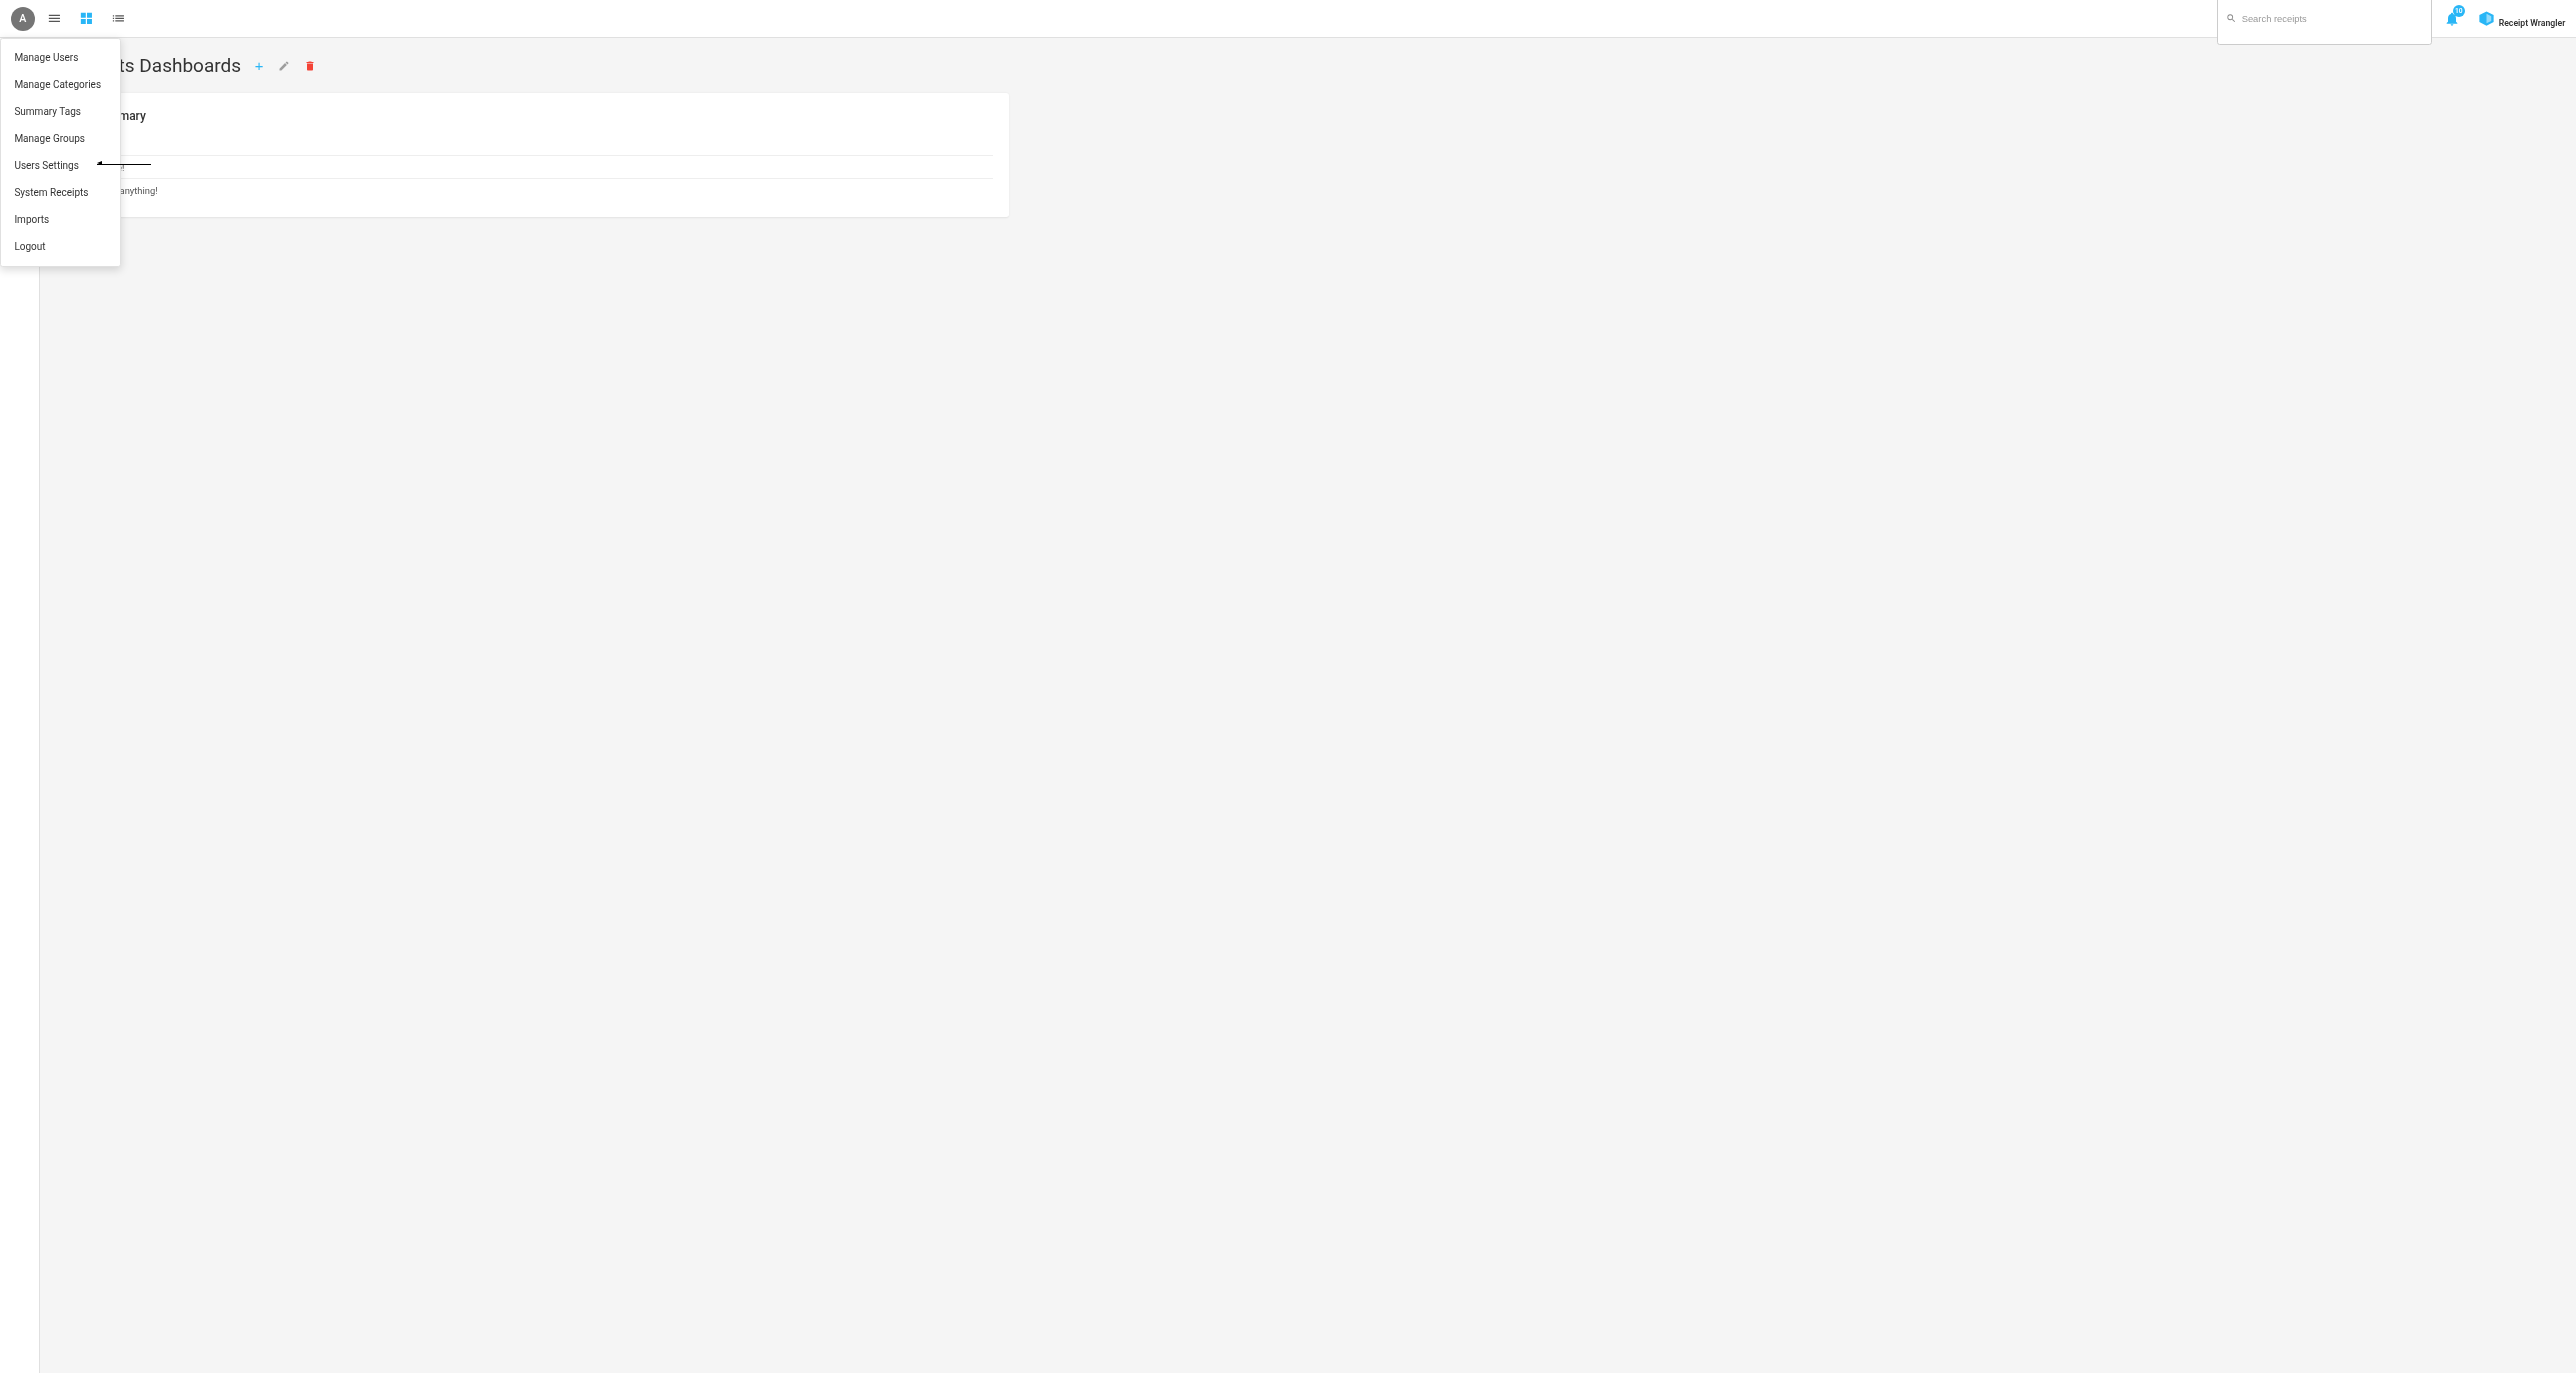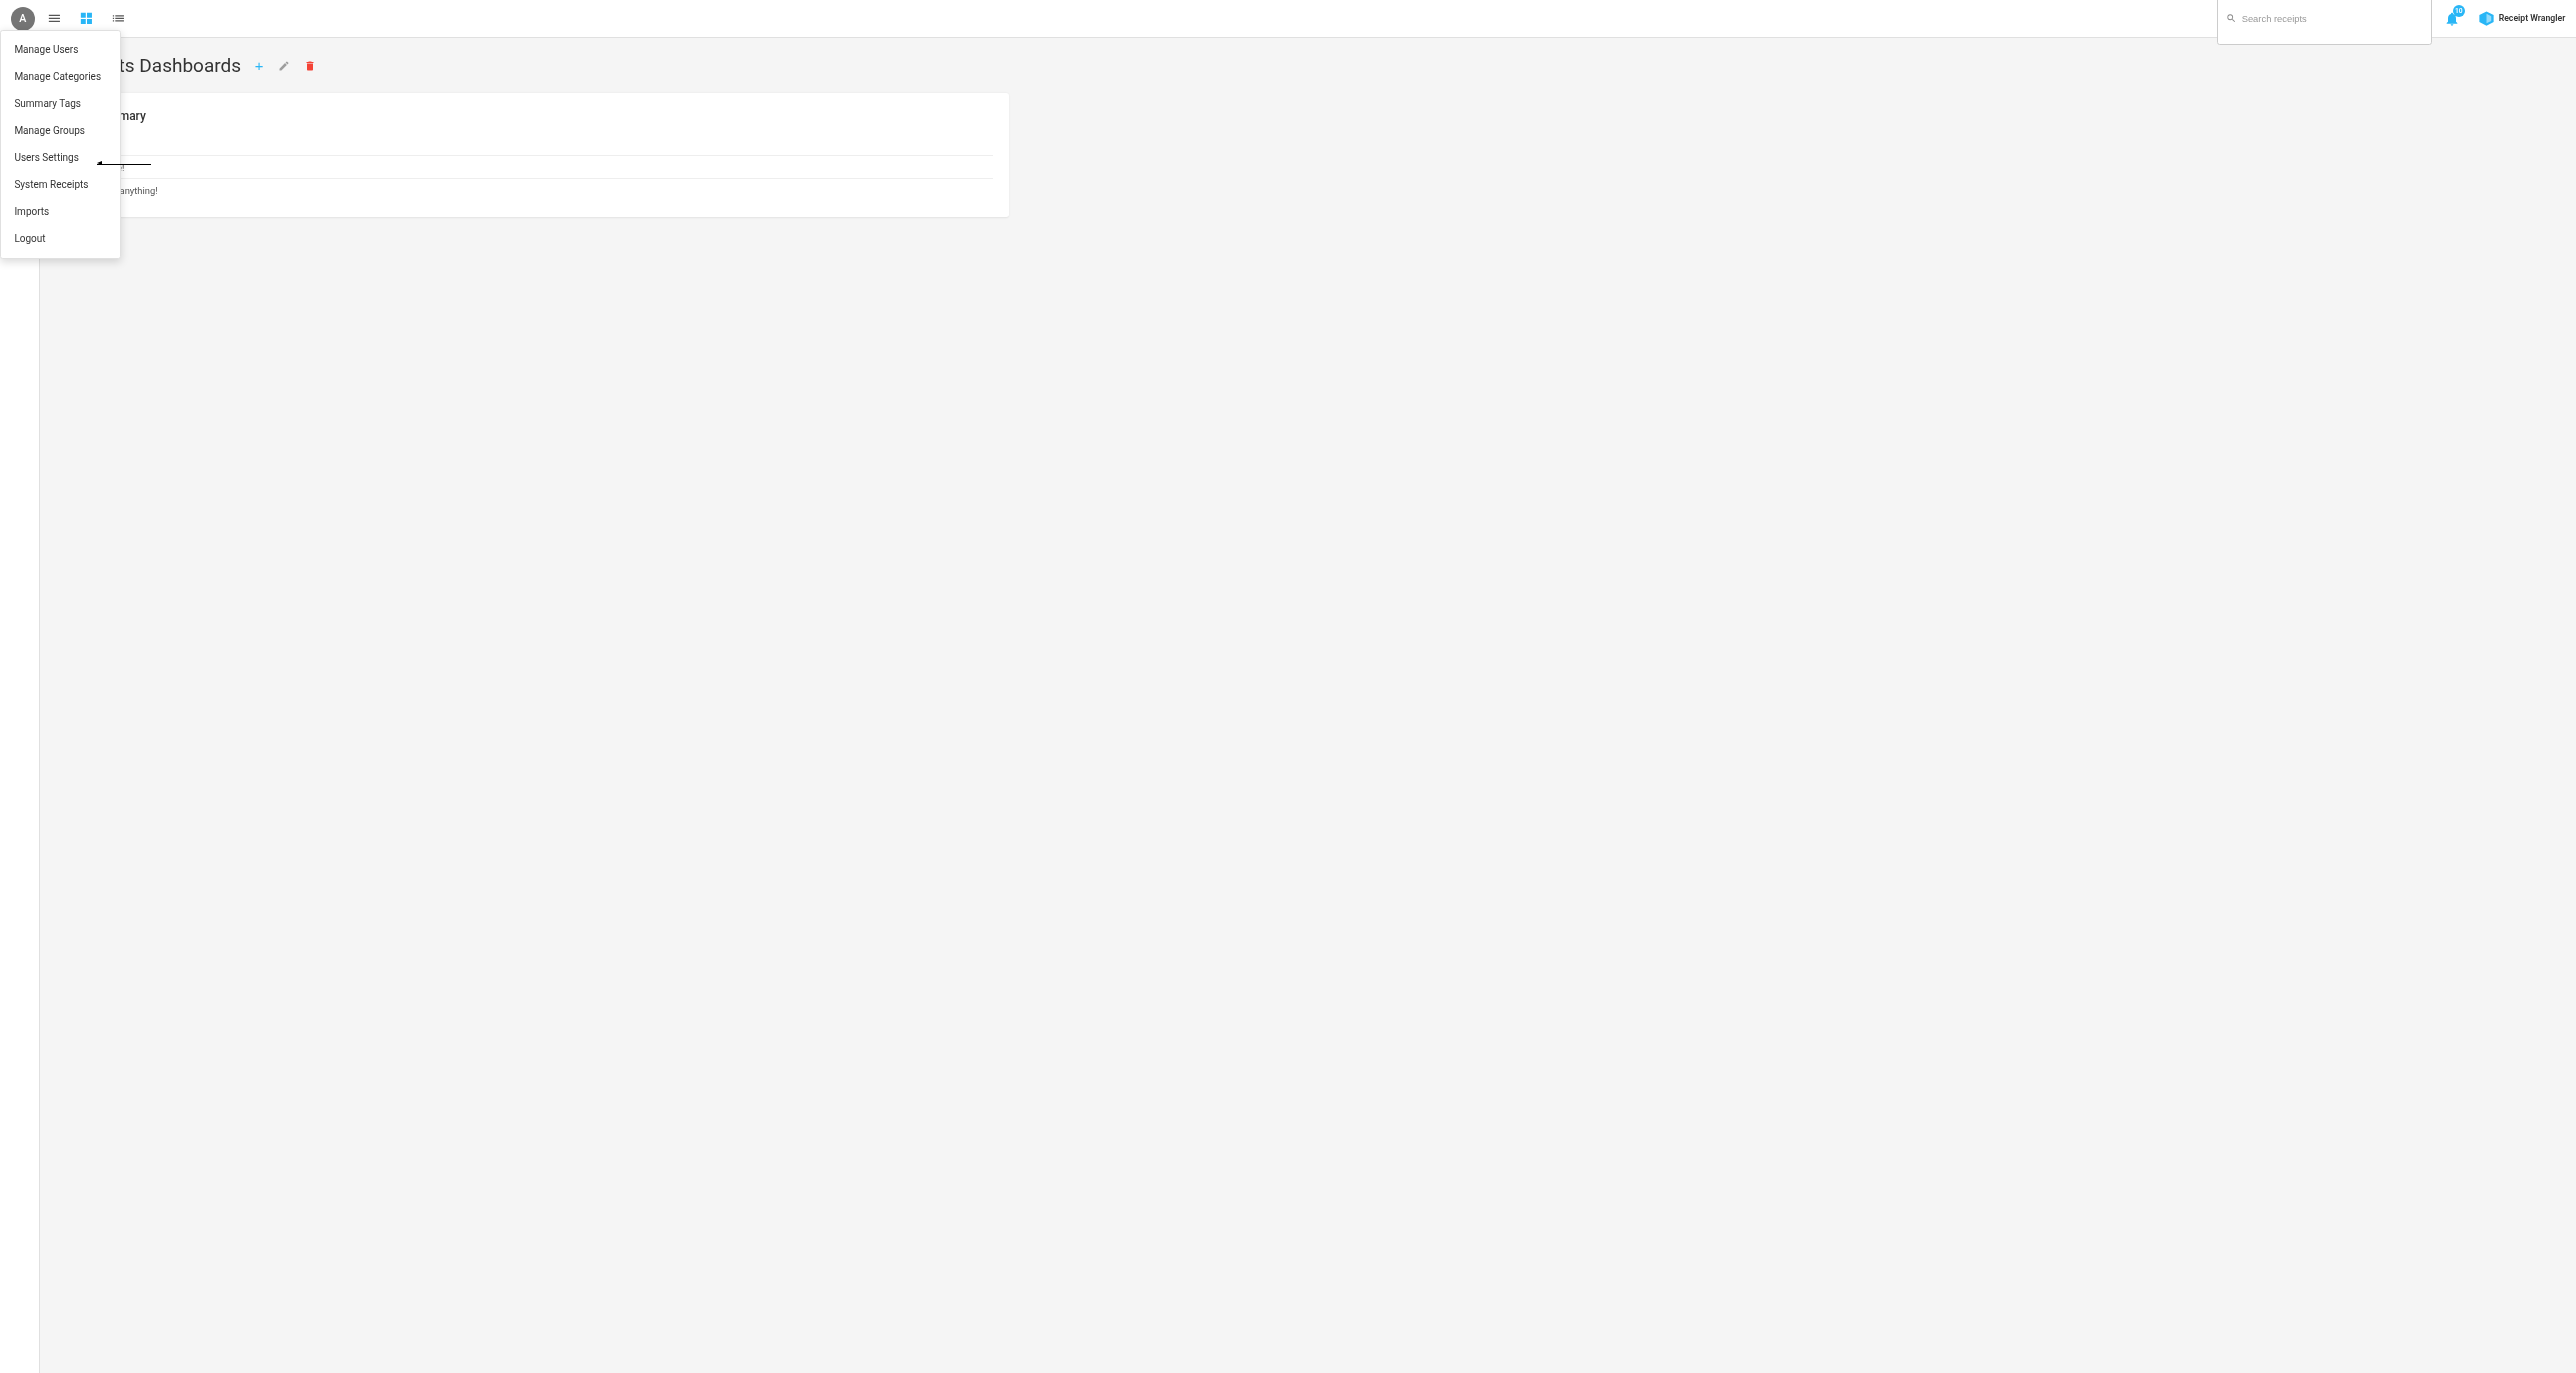--- a/index.html
+++ b/index.html
@@ -131,21 +131,21 @@
       height: 12px;
       font-size: 6.7px;
       display: flex;
       align-items: center;
       justify-content: center;
       font-weight: 600;
     }
 
     .brand-logo {
       display: flex;
-      align-items: center;
+      align-items: flex-end;
       gap: 2.7px;
       cursor: pointer;
       margin-left: 5.4px;
     }
 
     .brand-logo-icon {
       width: 19px;
       height: 19px;
     }
 
@@ -283,21 +283,21 @@
       border-bottom: none;
     }
 
     .section-label {
       font-size: 9.4px;
       color: #555;
     }
 
     .dropdown-menu {
       position: fixed;
-      top: 30px;
+      top: 38px;
       left: 0;
       width: 121px;
       background: #fff;
       border: 0.7px solid #e0e0e0;
       border-radius: 2.7px;
       box-shadow: 0 2.7px 8px rgba(0,0,0,0.15);
       z-index: 300;
       padding: 5.4px 0;
     }
 

